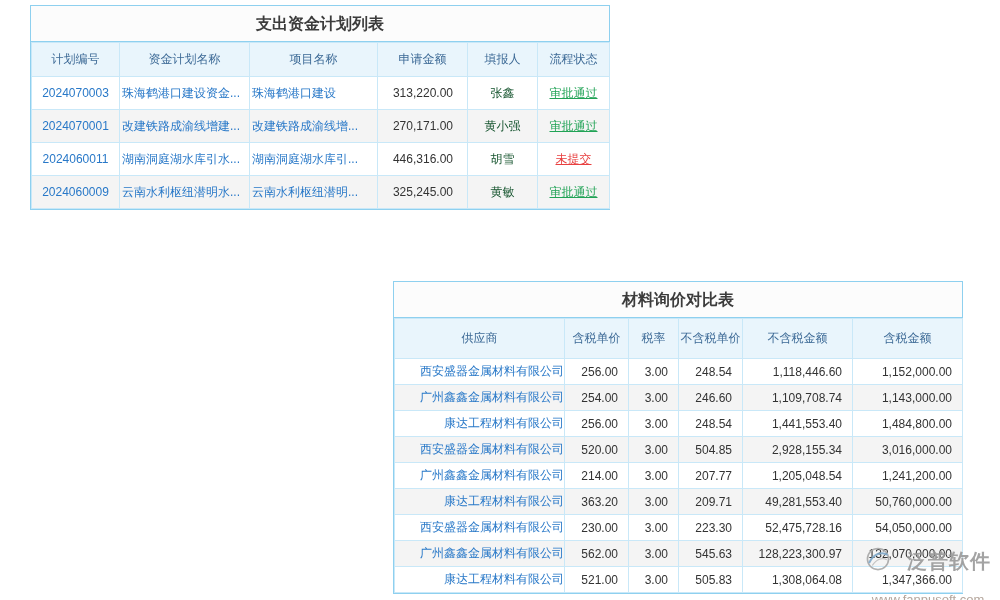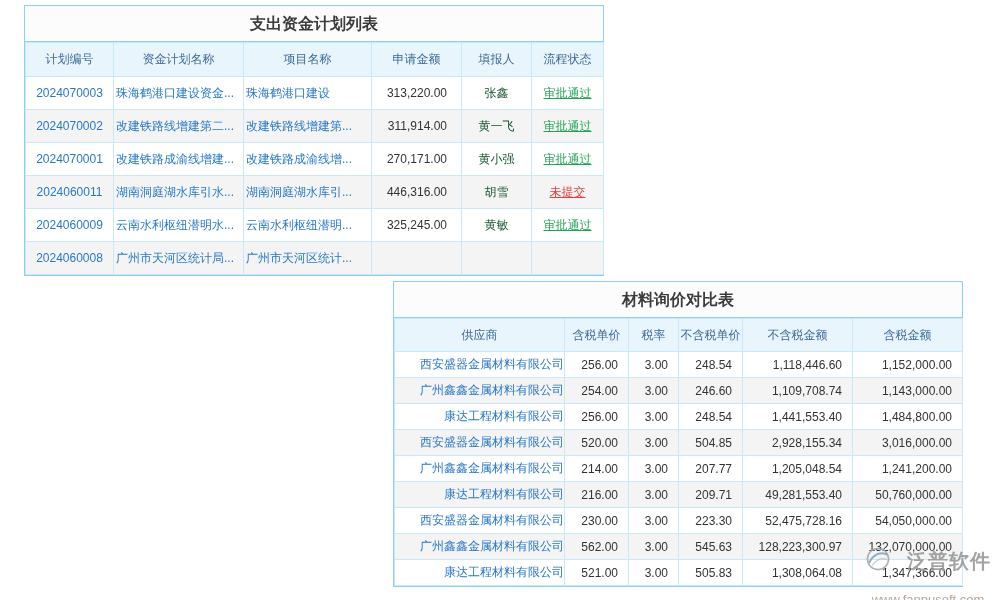--- a/index.html
+++ b/index.html
@@ -32,35 +32,35 @@
   }
   thead th {
     background: #e9f5fc;
     color: #3d6a96;
     font-weight: normal;
     white-space: normal;
   }
   tbody tr:nth-child(even) { background: #f4f4f4; }
 
   
-  #plan-card { left: 24px; top: 5px; width: 580px; z-index: 1; }
+  #plan-card { left: 30px; top: 5px; width: 580px; z-index: 1; }
   #plan-card thead th { height: 34px; }
   #plan-card tbody td { height: 33px; }
   #plan-card td.link { color: #2878c8; text-align: left; padding-left: 2px; }
   #plan-card td.id-cell { color: #2878c8; text-align: center; padding-left: 0; }
   #plan-card td.amount { text-align: right; padding-right: 14px; color: #333; }
   #plan-card td.person { color: #14532d; }
   .status { text-decoration: underline; cursor: pointer; }
   .status[data-status="approved"] { color: #21a356; }
   .status[data-status="pending"]  { color: #e84040; }
   .status[data-status="none"]     { text-decoration: none; }
 
   
   #material-card { left: 393px; top: 281px; width: 570px; z-index: 2; }
-  #material-card thead th { height: 33px; }
+  #material-card thead th { height: 40px; }
   #material-card tbody td { height: 26px; }
   #material-card td.supplier { color: #2878c8; text-align: right; }
   #material-card td.num { text-align: right; padding-right: 10px; color: #333; }
 
   
   #watermark {
     position: absolute;
     left: 862px; top: 546px;
     width: 132px;
     z-index: 5;
@@ -98,28 +98,20 @@
     <tbody>
       <tr>
         <td class="id-cell">2024070003</td>
         <td class="link">珠海鹤港口建设资金...</td>
         <td class="link">珠海鹤港口建设</td>
         <td class="amount">313,220.00</td>
         <td class="person">张鑫</td>
         <td><span class="status" data-status="approved">审批通过</span></td>
       </tr>
       <tr>
-        <td class="id-cell">2024070002</td>
-        <td class="link">改建铁路线增建第二...</td>
-        <td class="link">改建铁路线增建第...</td>
-        <td class="amount">311,914.00</td>
-        <td class="person">黄一飞</td>
-        <td><span class="status" data-status="approved">审批通过</span></td>
-      </tr>
-      <tr>
         <td class="id-cell">2024070001</td>
         <td class="link">改建铁路成渝线增建...</td>
         <td class="link">改建铁路成渝线增...</td>
         <td class="amount">270,171.00</td>
         <td class="person">黄小强</td>
         <td><span class="status" data-status="approved">审批通过</span></td>
       </tr>
       <tr>
         <td class="id-cell">2024060011</td>
         <td class="link">湖南洞庭湖水库引水...</td>
@@ -128,28 +120,20 @@
         <td class="person">胡雪</td>
         <td><span class="status" data-status="pending">未提交</span></td>
       </tr>
       <tr>
         <td class="id-cell">2024060009</td>
         <td class="link">云南水利枢纽潜明水...</td>
         <td class="link">云南水利枢纽潜明...</td>
         <td class="amount">325,245.00</td>
         <td class="person">黄敏</td>
         <td><span class="status" data-status="approved">审批通过</span></td>
-      </tr>
-      <tr>
-        <td class="id-cell">2024060008</td>
-        <td class="link">广州市天河区统计局...</td>
-        <td class="link">广州市天河区统计...</td>
-        <td class="amount"></td>
-        <td class="person"></td>
-        <td><span class="status" data-status="none"></span></td>
       </tr>
     </tbody>
   </table>
 </div>
 
 <div class="card" id="material-card">
   <div class="card-title">材料询价对比表</div>
   <table>
     <colgroup>
       <col style="width:170px">
@@ -205,21 +189,21 @@
       <tr>
         <td class="supplier">广州鑫鑫金属材料有限公司</td>
         <td class="num">214.00</td>
         <td class="num">3.00</td>
         <td class="num">207.77</td>
         <td class="num">1,205,048.54</td>
         <td class="num">1,241,200.00</td>
       </tr>
       <tr>
         <td class="supplier">康达工程材料有限公司</td>
-        <td class="num">216.00</td>
+        <td class="num">363.20</td>
         <td class="num">3.00</td>
         <td class="num">209.71</td>
         <td class="num">49,281,553.40</td>
         <td class="num">50,760,000.00</td>
       </tr>
       <tr>
         <td class="supplier">西安盛器金属材料有限公司</td>
         <td class="num">230.00</td>
         <td class="num">3.00</td>
         <td class="num">223.30</td>

